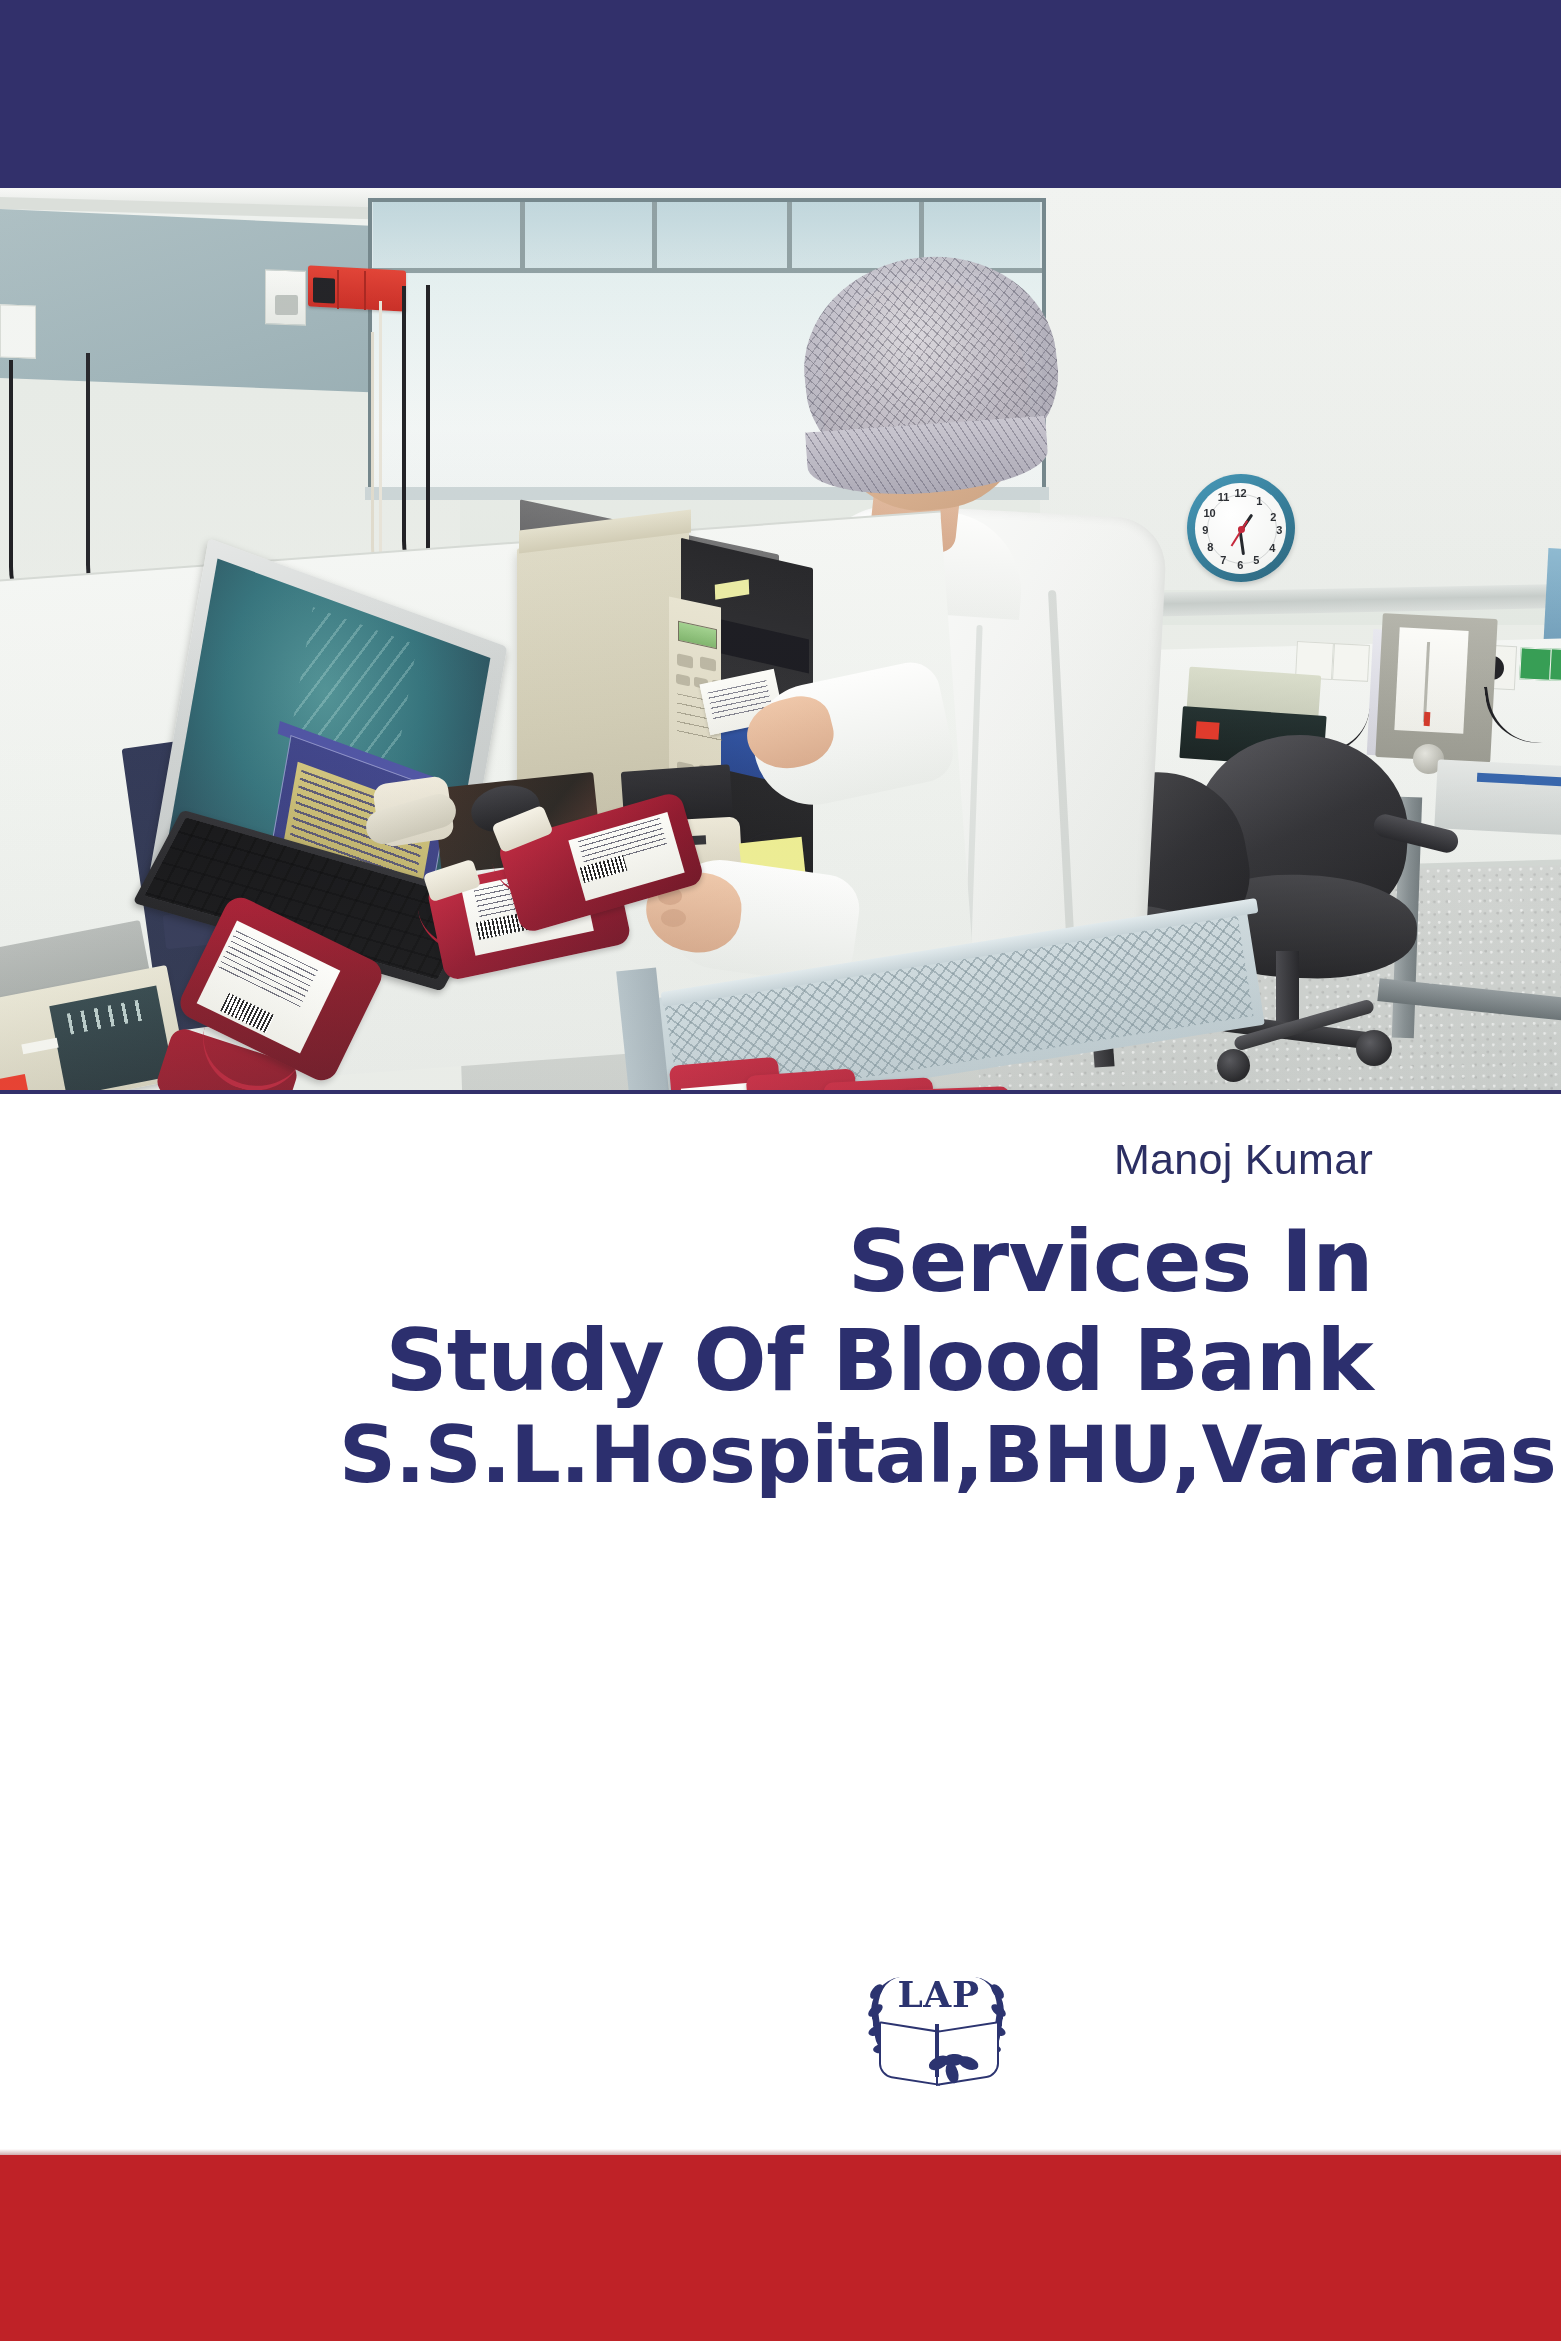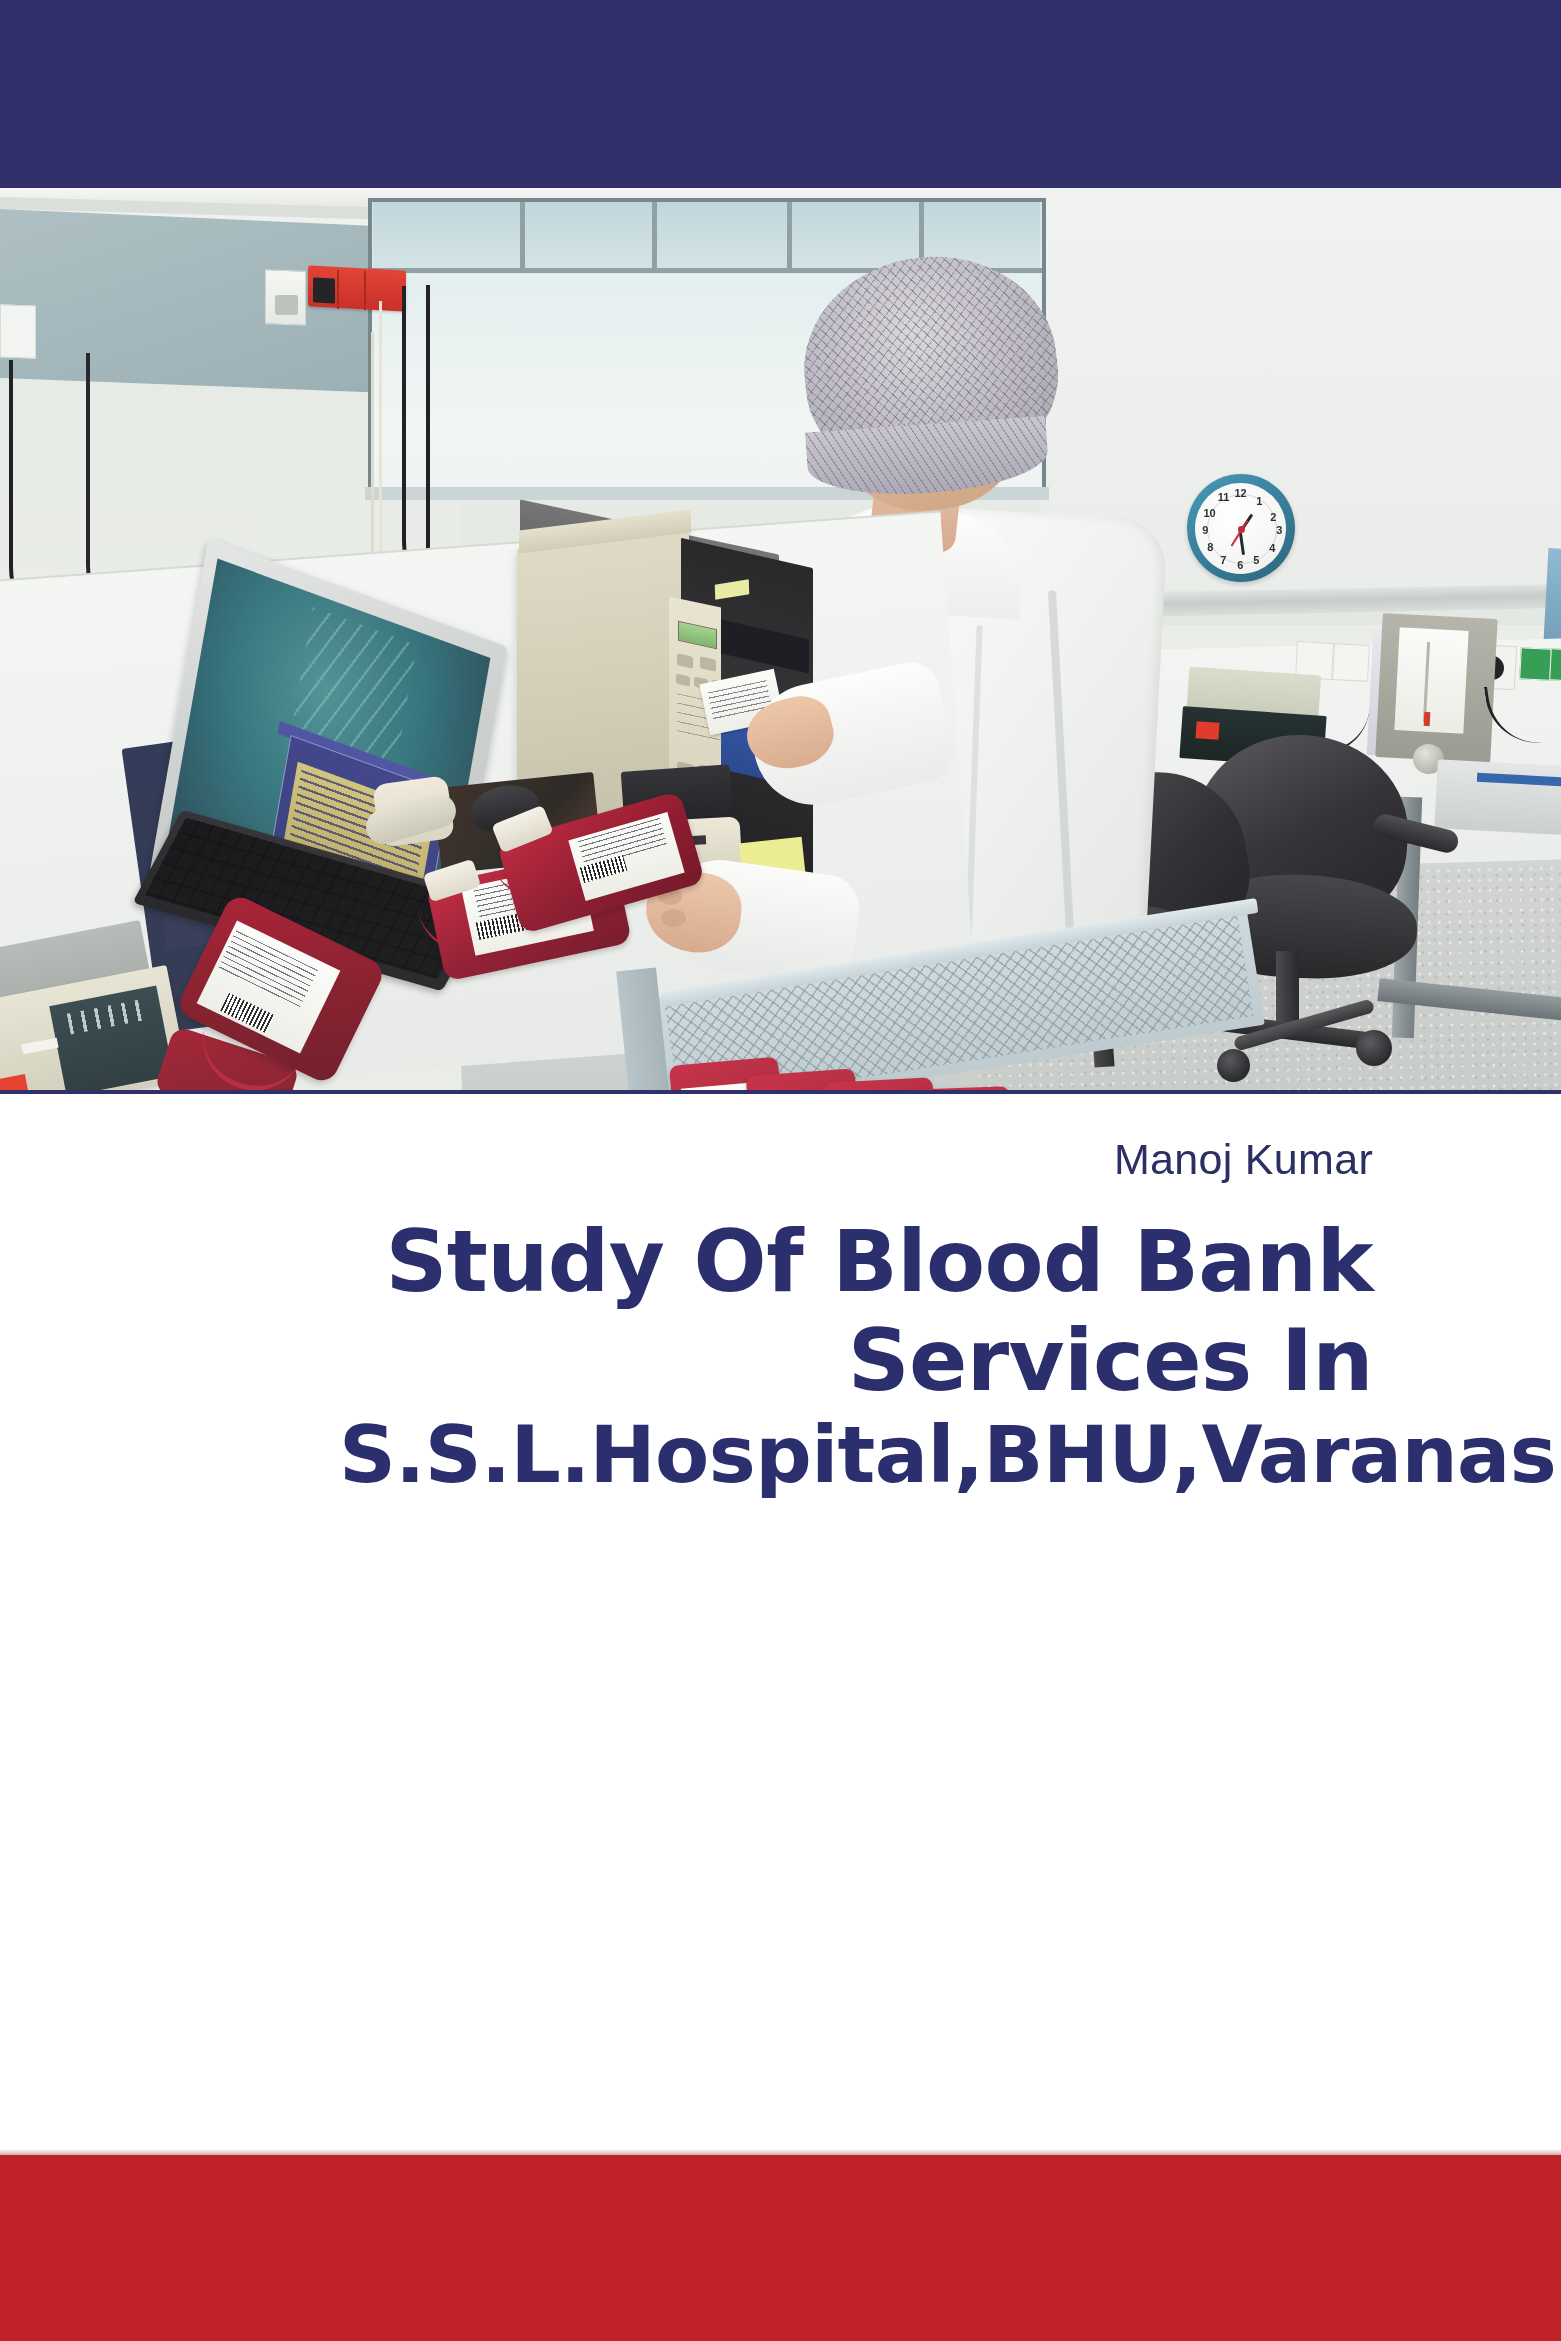--- a/index.html
+++ b/index.html
@@ -684,25 +684,49 @@
     <div class="cbag" style="left:904px;top:900px;width:109px;height:213px;transform:rotate(-2deg);"></div>
 
     <div class="crate-lip"></div>
 
     <div class="photo-tone"></div>
   </div>
 
   <div class="author">Manoj Kumar</div>
 
   <div class="title">
+    <span class="tline l2">Services In</span>
     <span class="tline l1">Study Of Blood Bank</span>
-    <span class="tline l2">Services In</span>
     <span class="tline l3">S.S.L.Hospital,BHU,Varanasi</span>
   </div>
 
   <div class="logo">
+    <div class="logo-mark">
+      <div class="wreath-l"></div>
+      <div class="wreath-r"></div>
+      <div class="leaf" style="left:2.3px;top:30px;transform:rotate(-52deg);"></div>
+      <div class="leaf" style="left:1.1px;top:49px;transform:rotate(-38deg);"></div>
+      <div class="leaf" style="left:2.3px;top:69px;transform:rotate(-24deg);"></div>
+      <div class="leaf" style="left:6.9px;top:87px;transform:rotate(-10deg);"></div>
+      <div class="leaf" style="left:123px;top:30px;transform:rotate(52deg);"></div>
+      <div class="leaf" style="left:124px;top:49px;transform:rotate(38deg);"></div>
+      <div class="leaf" style="left:123px;top:69px;transform:rotate(24deg);"></div>
+      <div class="leaf" style="left:118px;top:87px;transform:rotate(10deg);"></div>
+      <div class="lap-text">LAP</div>
+      <div class="book">
+        <div class="book-pg-l"></div>
+        <div class="book-pg-r"></div>
+        <div class="book-spine"></div>
+      </div>
+      <div class="sprig">
+        <div class="leaf2" style="left:0;top:3.4px;transform:rotate(-28deg);"></div>
+        <div class="leaf2" style="left:15px;top:0;transform:rotate(-6deg);"></div>
+        <div class="leaf2" style="left:30px;top:3.4px;transform:rotate(22deg);"></div>
+        <div class="leaf2" style="left:13.8px;top:12.6px;transform:rotate(74deg);"></div>
+      </div>
+    </div>
   </div>
 
   <div class="bottom-band-shadow"></div>
   <div class="bottom-band"></div>
 
 </div>
 
 
 </body></html>

